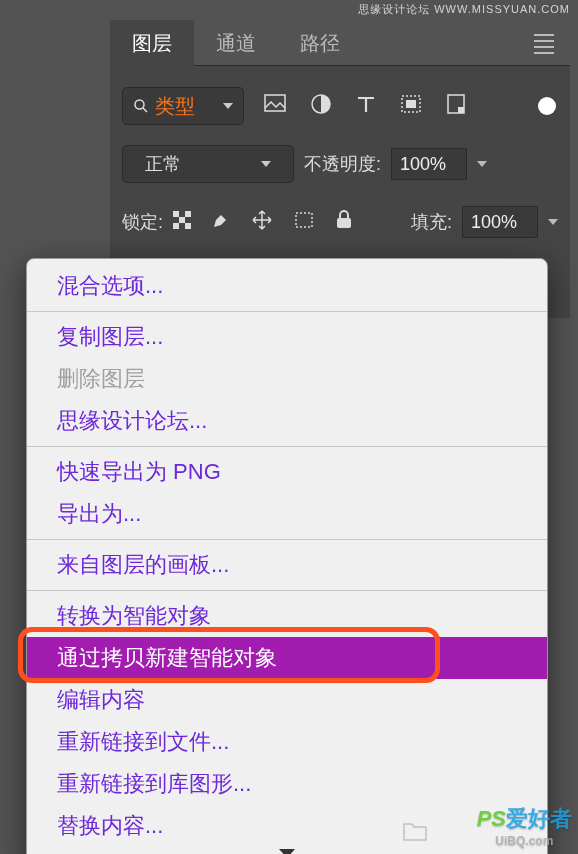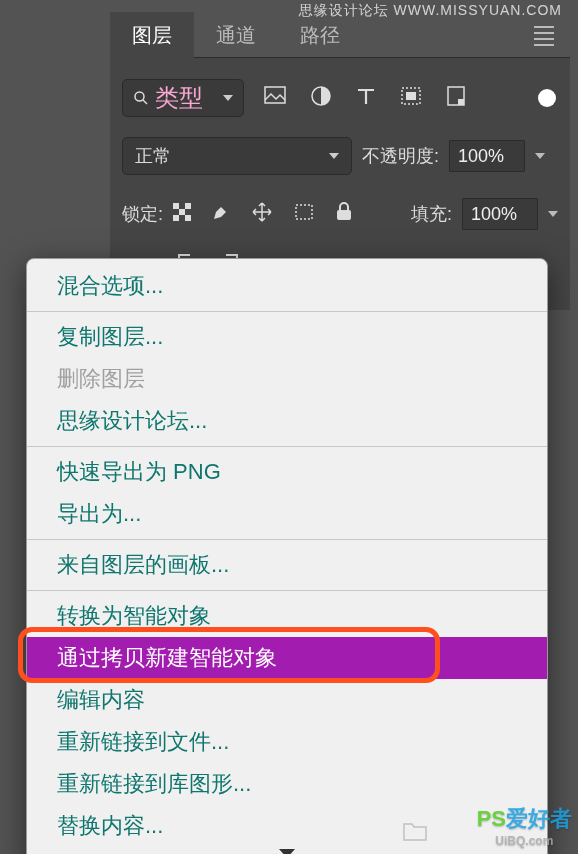--- a/index.html
+++ b/index.html
@@ -7,21 +7,21 @@
       width: 578px;
       height: 854px;
       background: #535353;
       font-family: "Microsoft YaHei", "PingFang SC", sans-serif;
       overflow: hidden;
       position: relative;
     }
     .panel {
       position: absolute;
       left: 110px;
-      top: 14px;
+      top: 22px;
       width: 460px;
       background: #535353;
     }
     .tab-bar {
       display: flex;
       align-items: center;
       height: 44px;
       border-bottom: 1px solid #2a2a2a;
     }
     .tab {
@@ -63,21 +63,21 @@
       align-items: center;
       background: #3a3a3a;
       border: 1px solid #2a2a2a;
       border-radius: 5px;
       height: 38px;
       padding: 0 10px;
       gap: 6px;
       width: 122px;
     }
     .search-icon svg { display: block; }
-    .type-label { color: #f9a8d4; font-size: 24px; }
+    .type-label { color: #f97316; font-size: 20px; }
     .chev-down {
       margin-left: auto;
       width: 0; height: 0;
       border-left: 5px solid transparent;
       border-right: 5px solid transparent;
       border-top: 6px solid #ccc;
     }
     .filter-icons {
       display: flex;
       align-items: center;
@@ -101,22 +101,22 @@
       gap: 10px;
       margin-top: 10px;
     }
     .blend-select {
       display: flex;
       align-items: center;
       background: #3a3a3a;
       border: 1px solid #2a2a2a;
       border-radius: 5px;
       height: 38px;
-      width: 230px;
-      padding: 0 12px;
+      width: 172px;
+      padding: 0 22px;
     }
     .blend-select .chev-down { margin-left: auto; }
     .opt-label { color: #ddd; font-size: 18px; }
     .val-box {
       background: #3a3a3a;
       border: 1px solid #2a2a2a;
       height: 32px;
       padding: 0 8px;
       display: flex;
       align-items: center;
@@ -166,21 +166,21 @@
       width: 522px;
       background: #f0f0f0;
       border: 1px solid #999;
       border-radius: 8px;
       box-shadow: 0 8px 30px rgba(0,0,0,.5);
       padding: 6px 0;
     }
     .menu-item {
       padding: 6px 30px;
       font-size: 22px;
-      color: #0f766e;
+      color: #6d28d9;
       cursor: pointer;
     }
     .menu-item.disabled {
       color: #a0a0a0;
       cursor: default;
     }
     .menu-item.highlighted {
       background: #a21caf;
       color: #fff;
     }
@@ -210,37 +210,37 @@
       height: 56px;
       border: 5px solid #ff4f1f;
       border-radius: 14px;
       pointer-events: none;
     }
 
     
     .wm-top {
       position: absolute;
       top: 2px;
-      right: 16px;
+      right: 8px;
       color: #e8e8e8;
-      font-size: 14px;
+      font-size: 11px;
       letter-spacing: 1px;
       opacity: .85;
     }
     .wm-bottom {
       position: absolute;
       right: 6px;
       bottom: 6px;
       font-size: 22px;
       font-weight: bold;
       color: #1aa0e0;
       opacity: .85;
       text-shadow: 0 1px 2px rgba(0,0,0,.3);
     }
-    .wm-bottom .ps { color: #55cc22; }
+    .wm-bottom .ps { color: #55cc22; font-style: italic; }
     .wm-bottom .sub { font-size: 12px; color: #aaa; display: block; text-align: center; }
 
     .folder-icon {
       position: absolute;
       bottom: 8px;
       right: 150px;
       opacity: .9;
     }
   </style>
 </head>

